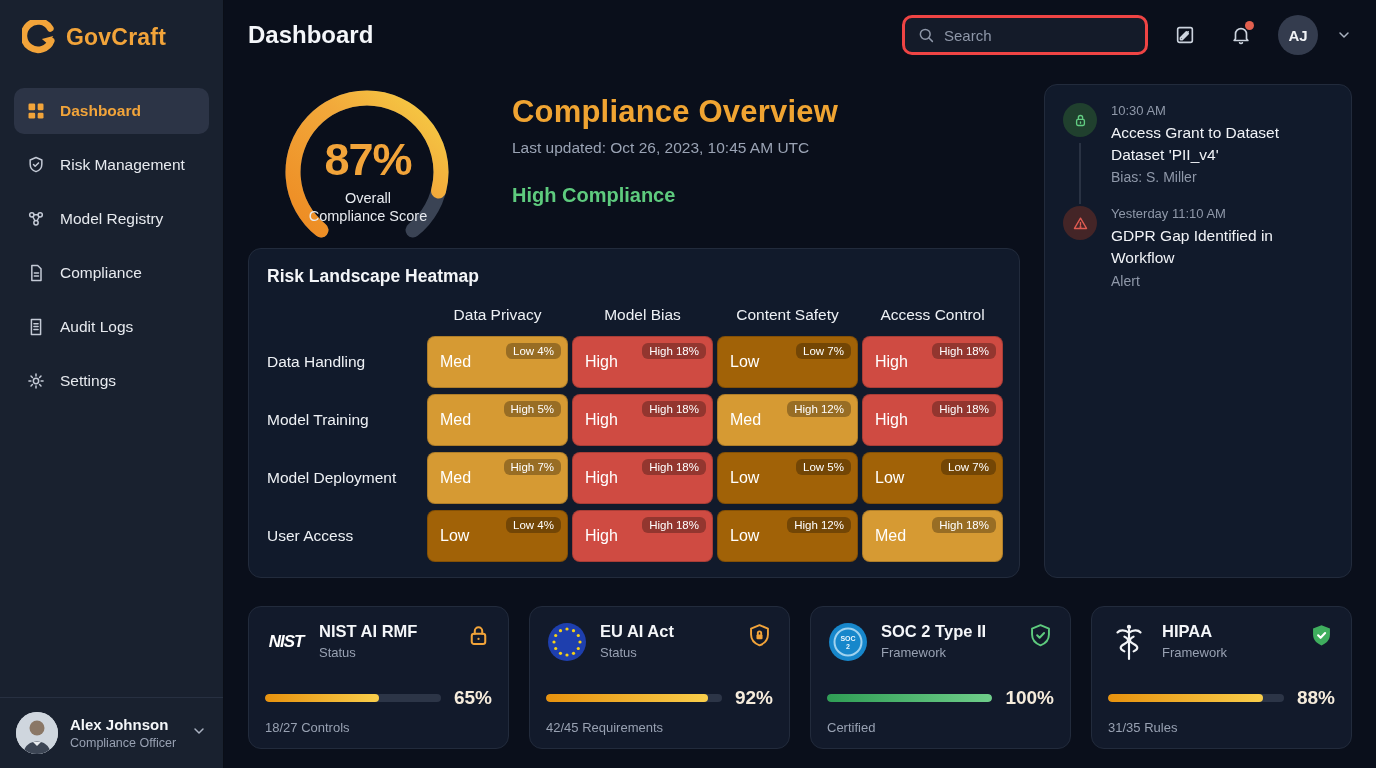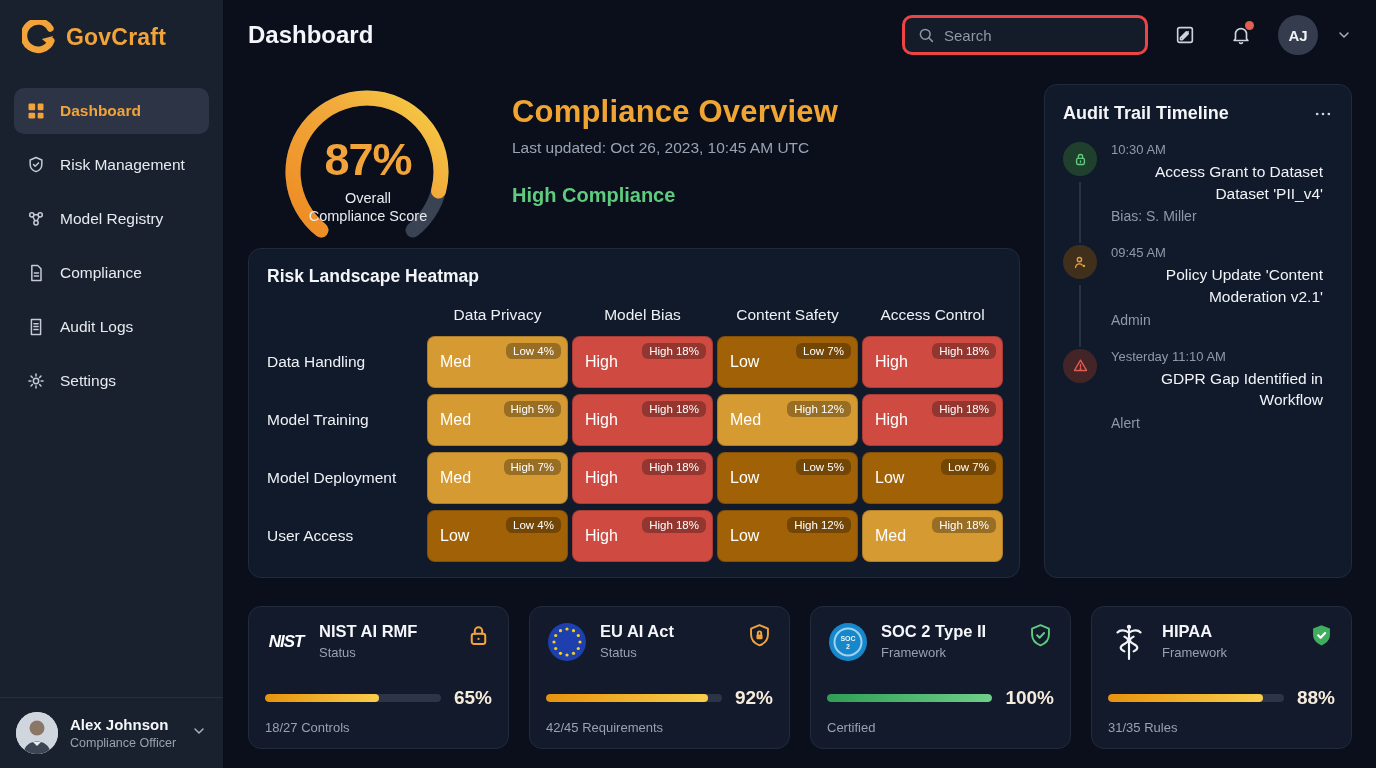--- a/index.html
+++ b/index.html
@@ -73,21 +73,21 @@
   .tl-head { display:flex; align-items:center; justify-content:space-between; margin-bottom:18px; }
   .tl-title { font-size:18px; font-weight:700; color:#f3f5f8; }
   .tl-menu { color:#cfd5df; cursor:pointer; display:flex; }
   .tl-item { display:flex; gap:14px; position:relative; padding-bottom:21px; cursor:pointer; }
   .tl-item:not(:last-child)::before { content:''; position:absolute; left:16px; top:40px; bottom:2px; width:2px; background:#293243; }
   .tl-ico { width:34px; height:34px; border-radius:50%; display:flex; align-items:center; justify-content:center; flex:0 0 auto; position:relative; z-index:1; }
   .tone-green { background:#20402e; color:#62cd82; }
   .tone-amber { background:#40301b; color:#e8a23c; }
   .tone-red   { background:#442527; color:#e05b52; }
   .tl-time { font-size:13px; color:#8f98a9; }
-  .tl-event { font-size:15.5px; color:#f1f3f7; line-height:1.4; margin-top:4px; max-width:212px;text-align:right; }
+  .tl-event { font-size:15.5px; color:#f1f3f7; line-height:1.4; margin-top:4px; max-width:212px; }
   .tl-actor { font-size:14px; color:#8f98a9; margin-top:4px; }
 
   
   .cards { margin-top:28px; padding:0 24px; display:grid; grid-template-columns:repeat(4,1fr); gap:20px; }
   .card { background:#121a2b; border:1px solid #222b3c; border-radius:13px; padding:15px 16px 13px 16px; height:143px; }
   .card-head { display:flex; align-items:flex-start; gap:12px; }
   .card-logo { width:42px; height:40px; display:flex; align-items:center; justify-content:center; flex:0 0 auto; }
   .nist-word { font-size:17px; font-weight:800; font-style:italic; color:#fff; letter-spacing:-1px; }
   .card-title { font-size:16.5px; font-weight:700; color:#f4f6f9; }
   .card-sub { font-size:13px; color:#98a1b2; margin-top:4px; }
@@ -345,60 +345,36 @@
               </div>
             <div class="hm-cell sev-med">
                 <span class="hm-level">Med</span>
                 <span class="hm-badge">High 18%</span>
               </div>
           </div>
         </section>
       </div>
 
       <aside class="panel timeline">
-        <div class="tl-head">
-          <div class="tl-title">Audit Trail Timeline</div>
-          <span class="tl-menu">
-            <svg width="20" height="20" viewBox="0 0 24 24" fill="currentColor">
-                <circle cx="5" cy="12" r="1.6"></circle>
-                <circle cx="12" cy="12" r="1.6"></circle>
-                <circle cx="19" cy="12" r="1.6"></circle>
-              </svg>
-          </span>
-        </div>
 
         <div class="tl-item">
           <div class="tl-ico tone-green">
             <svg width="17" height="17" viewBox="0 0 24 24" fill="none" stroke="currentColor" stroke-width="1.9" stroke-linecap="round" stroke-linejoin="round">
               <rect x="6.5" y="10.5" width="11" height="8.5" rx="2"></rect>
                 <path d="M9 10.5V8a3 3 0 016 0v2.5"></path>
                 <path d="M12 14v1.8"></path>
             </svg>
           </div>
           <div>
             <div class="tl-time">10:30 AM</div>
             <div class="tl-event">Access Grant to Dataset Dataset 'PII_v4'</div>
             <div class="tl-actor">Bias: S. Miller</div>
           </div>
         </div>
 
-        <div class="tl-item">
-          <div class="tl-ico tone-amber">
-            <svg width="17" height="17" viewBox="0 0 24 24" fill="none" stroke="currentColor" stroke-width="1.9" stroke-linecap="round" stroke-linejoin="round">
-              <circle cx="10.5" cy="8" r="3"></circle>
-                <path d="M5 19c.6-3.2 2.8-5 5.5-5 1.6 0 3 .6 4 1.7"></path>
-                <circle cx="16.8" cy="16.8" r="1.7" fill="currentColor" stroke="none"></circle>
-            </svg>
-          </div>
-          <div>
-            <div class="tl-time">09:45 AM</div>
-            <div class="tl-event">Policy Update 'Content Moderation v2.1'</div>
-            <div class="tl-actor">Admin</div>
-          </div>
-        </div>
 
 
         <div class="tl-item">
           <div class="tl-ico tone-red">
             <svg width="17" height="17" viewBox="0 0 24 24" fill="none" stroke="currentColor" stroke-width="1.9" stroke-linecap="round" stroke-linejoin="round">
               <path d="M12 4.5l8.5 14.5H3.5z"></path>
                 <path d="M12 10.5v4"></path>
                 <circle cx="12" cy="17" r="0.6" fill="currentColor"></circle>
             </svg>
           </div>

